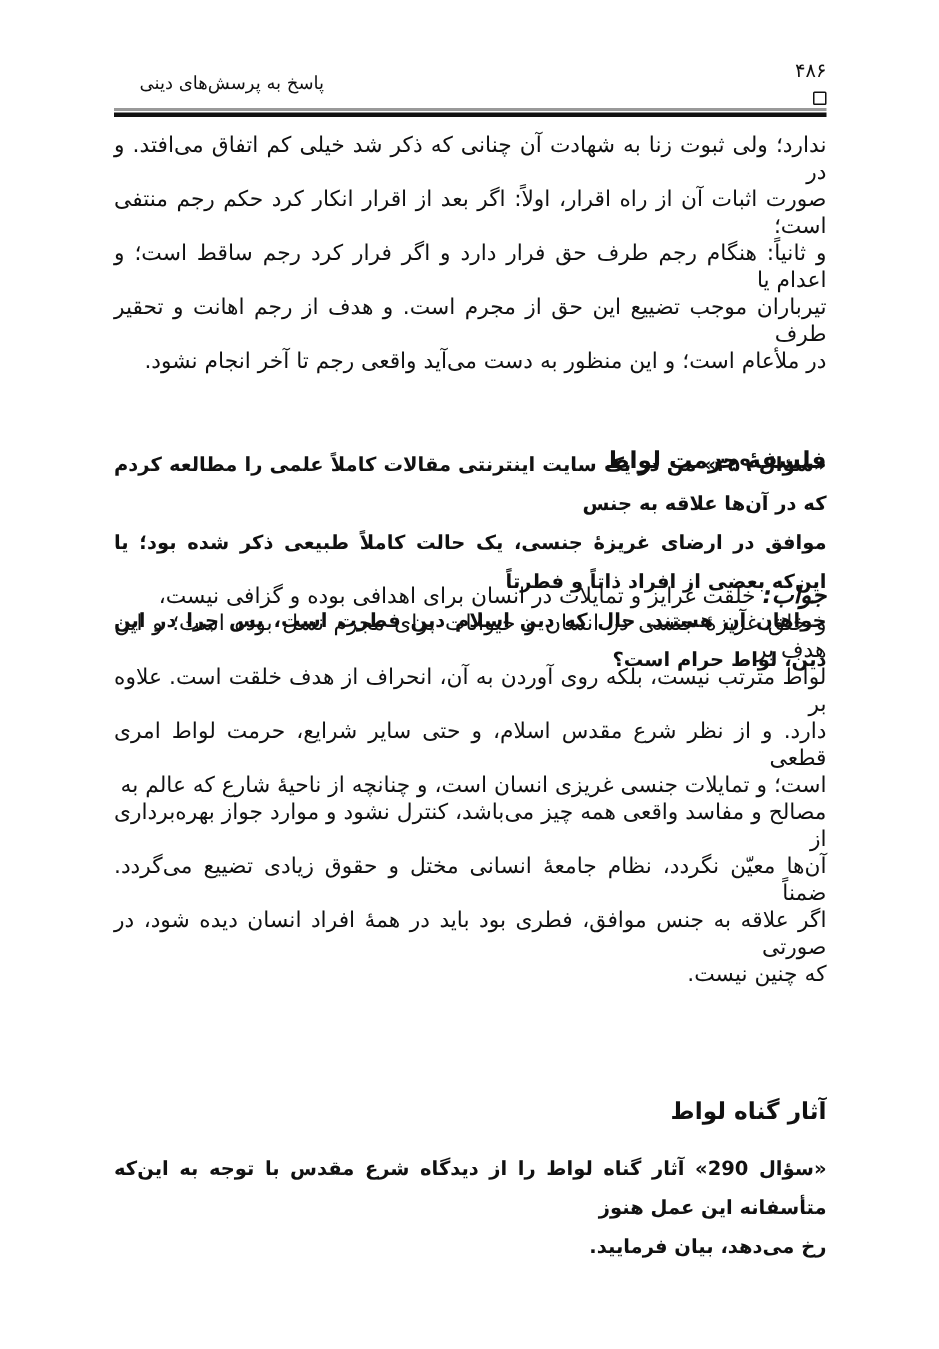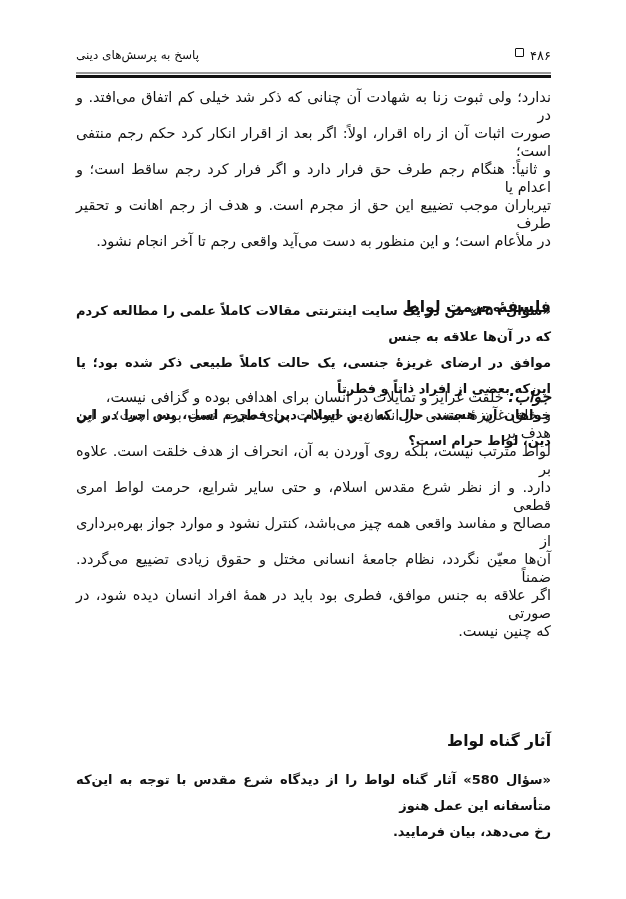--- a/index.html
+++ b/index.html
@@ -28,34 +28,34 @@
       width: 475px;
       height: 22px;
       display: flex;
       flex-direction: row;
       justify-content: space-between;
       align-items: center;
       font-size: 12.5px;
     }
     .page-num-wrap {
       display: flex;
-      flex-direction: row;
+      flex-direction: column;
       align-items: flex-start;
       gap: 6px;
     }
     .square-icon {
       display: inline-block;
       width: 9px;
       height: 9px;
       border: 1.6px solid #111;
       box-sizing: border-box;
       border-radius: 1px;
     }
     .page-number { font-size: 13px; }
-    .book-title { font-size: 12px; }
+    .book-title { font-size: 12px; margin-left: 17px; }
     .rule-thin {
       position: absolute;
       top: 72px;
       left: 0;
       width: 475px;
       height: 1.5px;
       background: #999;
     }
     .rule-thick {
       position: absolute;
@@ -129,26 +129,27 @@
     <span class="line"><span class="qlabel">«سؤال ۳۵۹»</span> <span>من در یک سایت اینترنتی مقالات کاملاً علمی را مطالعه کردم که در آن‌ها علاقه به جنس</span></span>
     <span class="line">موافق در ارضای غریزهٔ جنسی، یک حالت کاملاً طبیعی ذکر شده بود؛ یا این‌که بعضی از افراد ذاتاً و فطرتاً</span>
     <span class="line">خواهان آن هستند. حال که دین اسلام دین فطرت است، پس چرا در این دین، لواط حرام است؟</span>
   </div>
 
   <div class="body-text answer">
     <span class="line"><span class="ans-label">جواب:</span> <span>خلقت غرایز و تمایلات در انسان برای اهدافی بوده و گزافی نیست،</span></span>
     <span class="line">و خلق غریزهٔ جنسی در انسان و حیوانات برای مجرم نسل بوده است؛ و این هدف بر</span>
     <span class="line">لواط مترتب نیست، بلکه روی آوردن به آن، انحراف از هدف خلقت است. علاوه بر</span>
     <span class="line">دارد. و از نظر شرع مقدس اسلام، و حتی سایر شرایع، حرمت لواط امری قطعی</span>
+    <span class="line">است؛ و تمایلات جنسی غریزی انسان است، و چنانچه از ناحیهٔ شارع که عالم به</span>
     <span class="line">مصالح و مفاسد واقعی همه چیز می‌باشد، کنترل نشود و موارد جواز بهره‌برداری از</span>
     <span class="line">آن‌ها معیّن نگردد، نظام جامعهٔ انسانی مختل و حقوق زیادی تضییع می‌گردد. ضمناً</span>
     <span class="line">اگر علاقه به جنس موافق، فطری بود باید در همهٔ افراد انسان دیده شود، در صورتی</span>
     <span class="line">که چنین نیست.</span>
   </div>
 
   <div class="heading heading2">آثار گناه لواط</div>
 
   <div class="question q2">
-    <span class="line"><span class="qlabel">«سؤال 580»</span> <span>آثار گناه لواط را از دیدگاه شرع مقدس با توجه به این‌که متأسفانه این عمل هنوز</span></span>
+    <span class="line"><span class="qlabel">«سؤال 290»</span> <span>آثار گناه لواط را از دیدگاه شرع مقدس با توجه به این‌که متأسفانه این عمل هنوز</span></span>
     <span class="line">رخ می‌دهد، بیان فرمایید.</span>
   </div>
 
 </div>
 
 </body></html>

